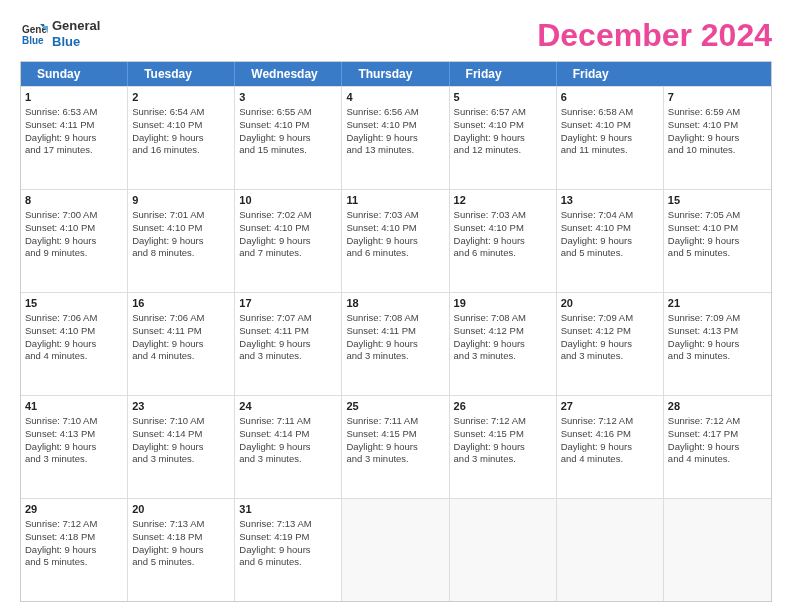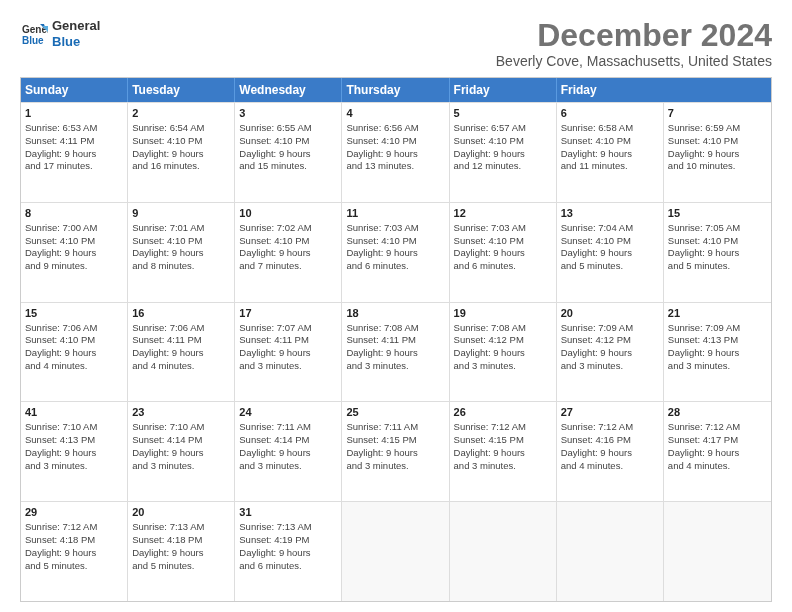--- a/index.html
+++ b/index.html
@@ -38,21 +38,21 @@
     .logo-icon {
       width: 28px;
       height: 28px;
     }
     .title-section {
       text-align: right;
     }
     .main-title {
       font-size: 32px;
       font-weight: bold;
-      color: #737373;
+      color: #ec4899;
       line-height: 1.1;
     }
     .subtitle {
       font-size: 14px;
       color: #555;
     }
     .calendar {
       flex: 1;
       display: flex;
       flex-direction: column;
@@ -60,21 +60,21 @@
     }
     .cal-header {
       display: grid;
       grid-template-columns: repeat(7, 1fr);
       background: #3a7bc8;
     }
     .cal-header-cell {
       color: #fff;
       font-size: 12px;
       font-weight: bold;
-      padding: 5px 4px;
+      padding: 5px 16px;
       text-align: left;
       border-right: 1px solid #5a9ae0;
     }
     .cal-header-cell:last-child { border-right: none; }
     .cal-body {
       display: flex;
       flex-direction: column;
       flex: 1;
     }
     .cal-row {
@@ -116,21 +116,20 @@
         <polygon points="20,4 26,10 24,4" fill="#1a6bb5"></polygon>
         <polygon points="22,6 28,6 28,12" fill="#5aade0"></polygon>
       </svg>
       <div>
         <div class="logo-text">General</div>
         <div class="logo-text logo-blue">Blue</div>
       </div>
     </div>
     <div class="title-section">
       <div class="main-title">December 2024</div>
-      <div class="subtitle">Beverly Cove, Massachusetts, United States</div>
     </div>
   </div>
 
   <div class="calendar">
     <div class="cal-header" id="cal-header">
         <div class="cal-header-cell">Sunday</div>
         <div class="cal-header-cell">Tuesday</div>
         <div class="cal-header-cell">Wednesday</div>
         <div class="cal-header-cell">Thursday</div>
         <div class="cal-header-cell">Friday</div>

